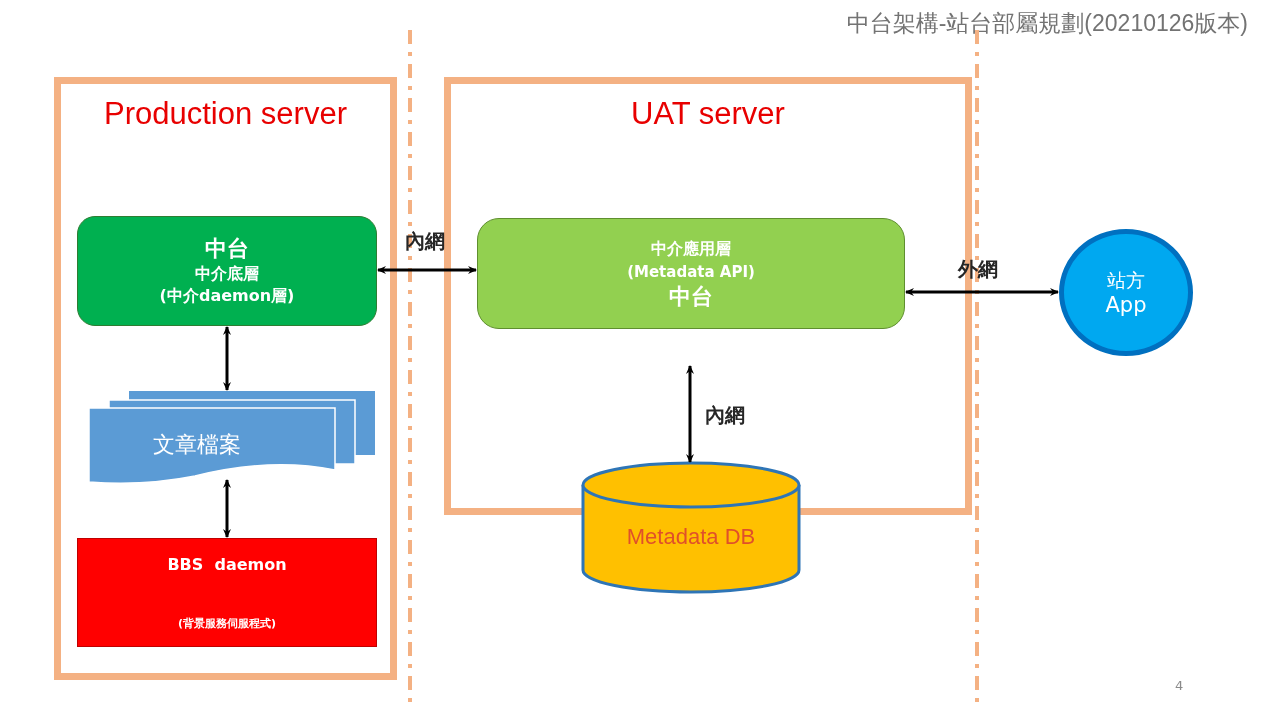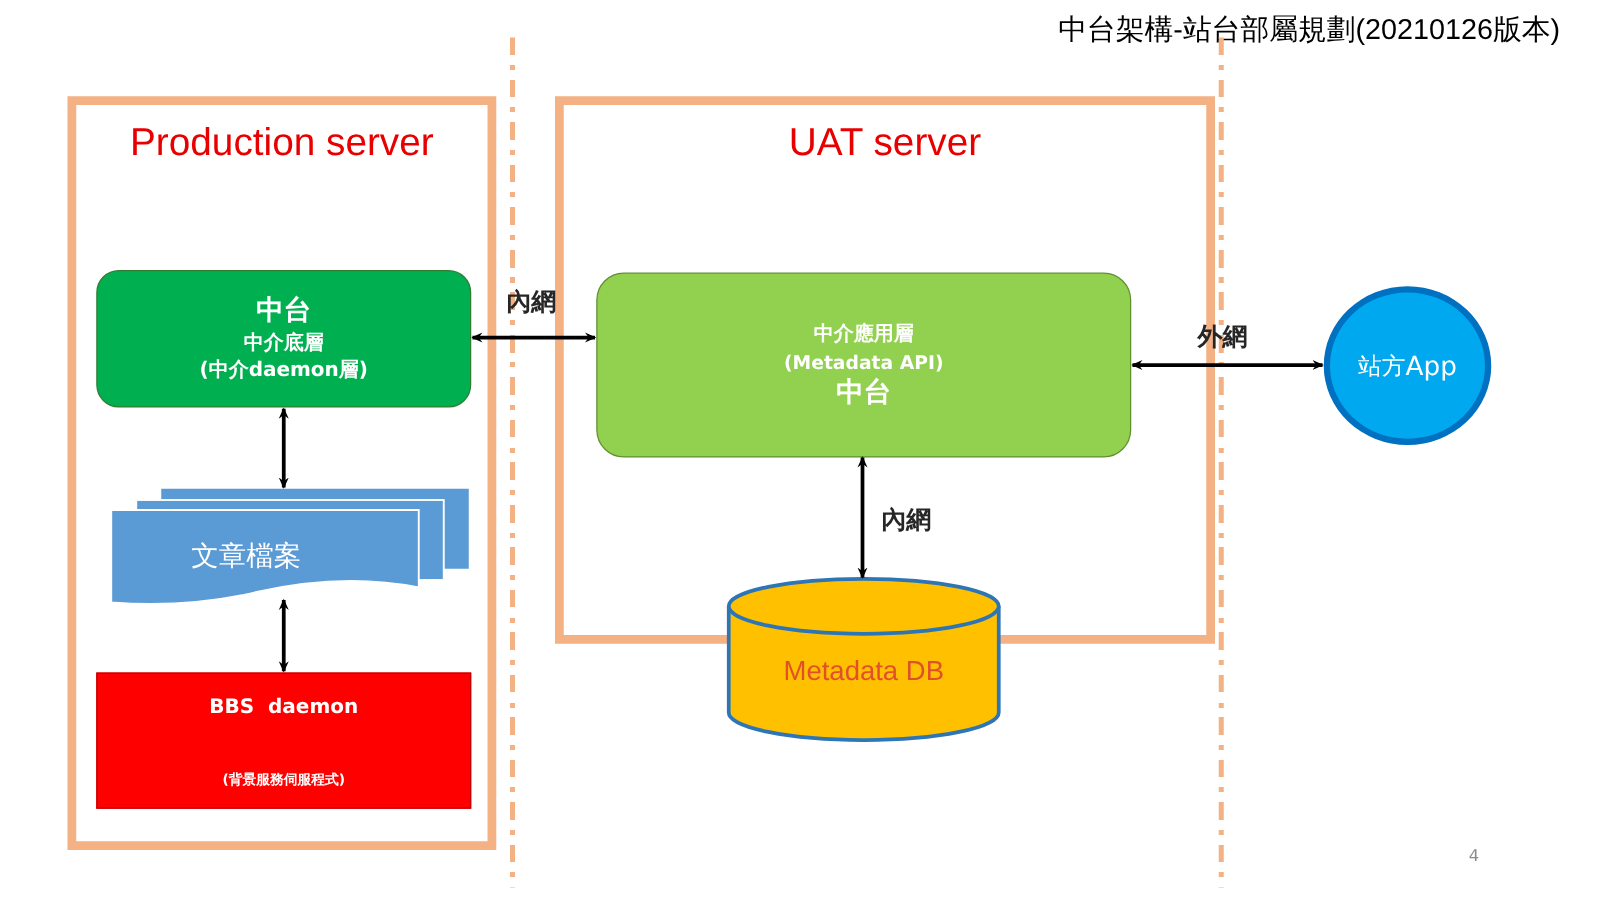--- a/index.html
+++ b/index.html
@@ -3,21 +3,21 @@
   <meta charset="utf-8">
   <style>
     html, body { margin: 0; padding: 0; }
     body {
       width: 1280px; height: 720px; position: relative; overflow: hidden;
       background: #ffffff;
       font-family: "DejaVu Sans", "Liberation Sans", sans-serif;
     }
     .abs { position: absolute; }
     .title {
-      right: 32px; top: 8px; font-size: 23px; color: #000000;
+      right: 32px; top: 8px; font-size: 23px; color: #737373;
       font-family: "Liberation Sans", "DejaVu Sans", sans-serif; white-space: nowrap;
     }
     .frame { border: 7px solid #f4b183; box-sizing: border-box; background: #fff; }
     .server-label {
       left: 0; right: 0; text-align: center; color: #e80000;
       font-size: 31px; font-family: "Liberation Sans", "DejaVu Sans", sans-serif;
     }
     .dashline {
       width: 4px; background: repeating-linear-gradient(to bottom,
         #f4b183 0px, #f4b183 14px, transparent 14px, transparent 22px,
@@ -26,21 +26,21 @@
     .box {
       display: flex; flex-direction: column; justify-content: center; align-items: center;
       color: #fff; text-align: center; box-sizing: border-box; font-weight: bold;
     }
     .green-dark { background: #00b050; border: 1px solid #2e7d32; border-radius: 18px; }
     .green-light { background: #92d050; border: 1px solid #5f8f2f; border-radius: 22px; }
     .red { background: #ff0000; border: 1px solid #c00000; gap: 40px; }
     .netlabel { font-size: 20px; color: #262626; font-weight: bold; }
     .circle {
       border-radius: 50%; background: #00a8f0; border: 5px solid #0070c0;
-      box-sizing: border-box; display: flex; 
+      box-sizing: border-box; display: flex; flex-direction: column;
       justify-content: center; align-items: center; color: #fff; font-size: 19px;
     }
     .db-text { color: #e0502a; font-size: 22px; font-family: "Liberation Sans", "DejaVu Sans", sans-serif; }
     .pagenum { font-size: 13px; color: #8a8a8a; }
   </style>
 </head>
 <body>
 
 <div class="abs title">中台架構-站台部屬規劃(20210126版本)</div>
 
@@ -66,21 +66,21 @@
   <rect x="24" y="12" width="246" height="64" fill="#5b9bd5" stroke="#ffffff" stroke-width="1.5"></rect>
   <path d="M4 20 H250 V82 C200 72,150 78,110 88 C70 96,30 96,4 94 Z" fill="#5b9bd5" stroke="#ffffff" stroke-width="1.5"></path>
 </svg>
 <div class="abs" style="left:90px; top:430px; width:214px; text-align:center; color:#fff; font-size:22px;">文章檔案</div>
 
 <div class="abs box red" style="left:77px; top:538px; width:300px; height:109px;">
   <div style="font-size:16px; line-height:22px; white-space:pre;">BBS  daemon</div>
   <div style="font-size:11px; line-height:16px;">(背景服務伺服程式)</div>
 </div>
 
-<div class="abs box green-light" style="left:477px; top:218px; width:428px; height:148px;">
+<div class="abs box green-light" style="left:477px; top:218px; width:428px; height:111px;">
   <div style="font-size:16px; line-height:24px;">中介應用層</div>
   <div style="font-size:15px; line-height:22px;">(Metadata API)</div>
   <div style="font-size:22px; line-height:28px;">中台</div>
 </div>
 
 <svg class="abs" style="left:578px; top:460px;" width="226" height="136" viewBox="0 0 226 136">
   <path d="M5 25 V110 A108 22 0 0 0 221 110 V25" fill="#ffc000" stroke="#2e75b6" stroke-width="3"></path>
   <ellipse cx="113" cy="25" rx="108" ry="22" fill="#ffc000" stroke="#2e75b6" stroke-width="3"></ellipse>
 </svg>
 <div class="abs db-text" style="left:583px; top:524px; width:216px; text-align:center;">Metadata DB</div>

